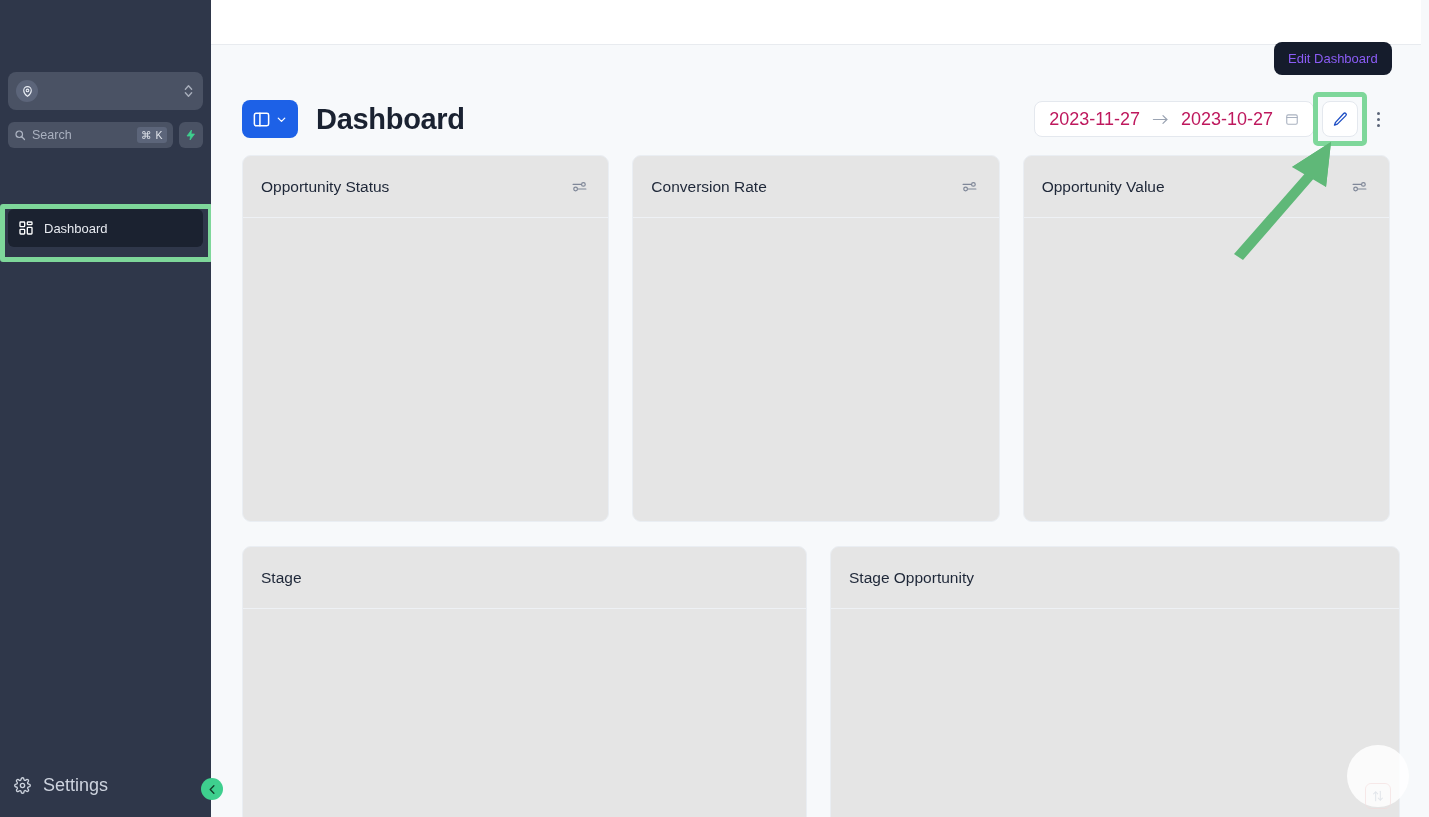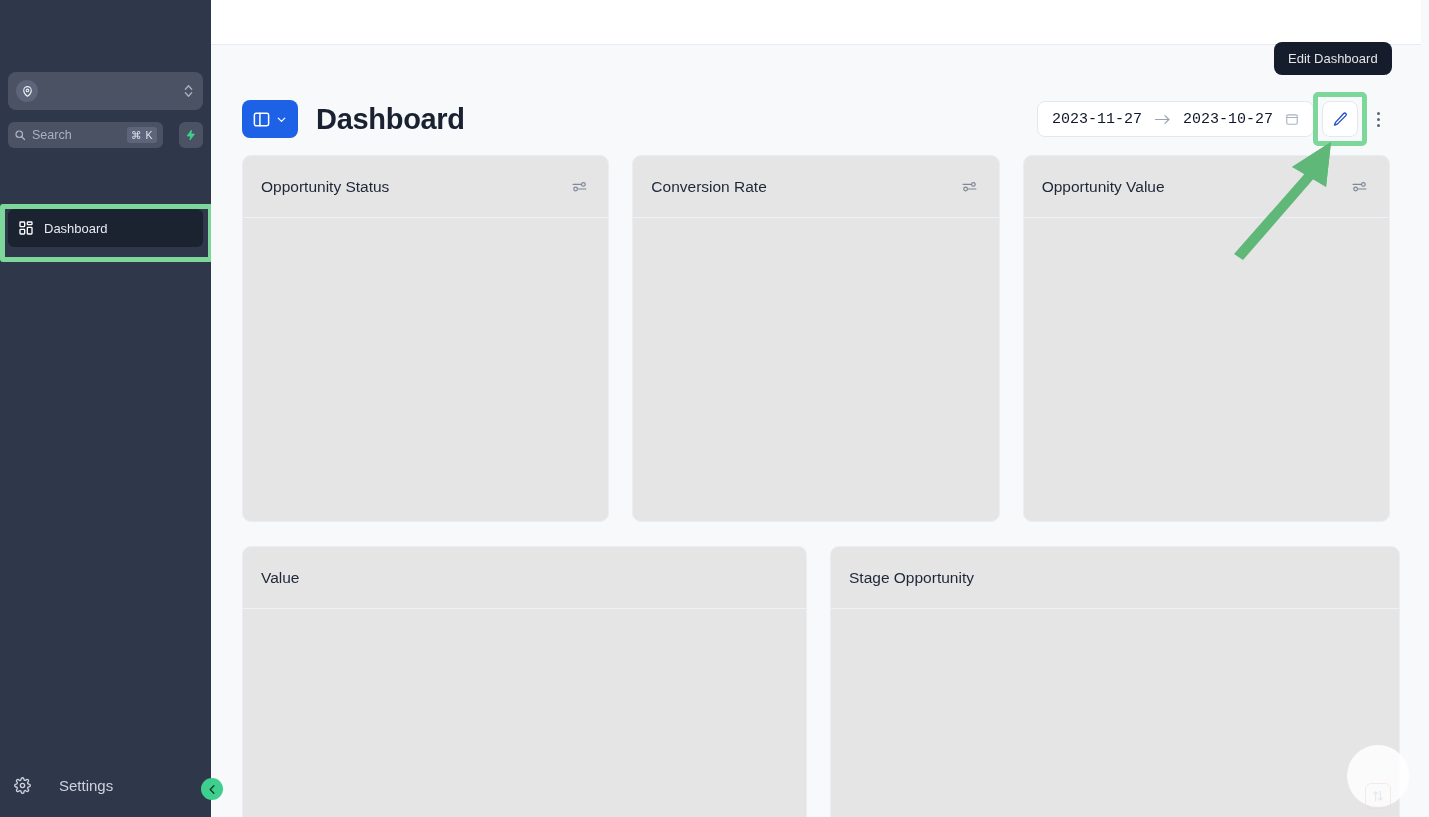--- a/index.html
+++ b/index.html
@@ -32,21 +32,21 @@
     background: #5c657a;
     display: flex; align-items: center; justify-content: center;
     flex: 0 0 auto;
   }
   .org-spacer { flex: 1 1 auto; }
   .chev-updown { width: 14px; height: 18px; display:flex; flex-direction:column;
                  align-items:center; justify-content:center; gap:2px; opacity:.75; }
 
   .search-row {
     margin: 12px 8px 0 8px;
-    display: flex; gap: 16px;
+    display: flex; gap: 6px;
   }
   .search-box {
     flex: 1 1 auto; height: 26px;
     background: #4a5264;
     border-radius: 6px;
     display: flex; align-items: center;
     padding: 0 6px; gap: 6px;
     cursor: text;
   }
   .search-placeholder {
@@ -82,23 +82,23 @@
     border-radius: 6px;
     display: flex; align-items: center; gap: 10px;
     padding: 0 10px;
     color: #e7eaf0; font-size: 13px;
     cursor: pointer;
   }
   .nav-item.active { background: #1b2230; }
 
   .sidebar-bottom { margin-top: auto; margin-bottom: 16px; position: relative; }
   .settings-item {
-    display: flex; align-items: center; gap: 28px;
+    display: flex; align-items: center; gap: 12px;
     padding: 0 14px; height: 32px;
-    color: #cdd3de; font-size: 15px; cursor: pointer;
+    color: #cdd3de; font-size: 18px; cursor: pointer;
   }
   .collapse-btn {
     position: absolute; right: -12px; bottom: 1px;
     width: 22px; height: 22px; border-radius: 50%;
     background: #3ecf8e;
     display: flex; align-items: center; justify-content: center;
     cursor: pointer; z-index: 5;
   }
 
   
@@ -139,21 +139,21 @@
   }
   .header-right {
     margin-left: auto; display: flex; align-items: center; gap: 8px;
   }
   .date-range {
     background: #fff; border: 1px solid #e4e8ee;
     border-radius: 8px; height: 36px;
     display: flex; align-items: center; gap: 12px;
     padding: 0 14px; cursor: pointer;
   }
-  .date-txt { font-size: 15px; color: #0f172a; font-family: Liberation Mono, monospace; }
+  .date-txt { font-size: 18px; color: #be185d; }
   .edit-wrap { position: relative; }
   .edit-highlight {
     position: absolute; left: -9px; top: -9px;
     width: 54px; height: 54px;
     border: 5px solid #7ed79a; border-radius: 5px;
     pointer-events: none;
   }
   .icon-btn {
     width: 36px; height: 36px;
     background: #fff; border: 1px solid #e4e8ee;
@@ -163,21 +163,21 @@
   }
   .dots-btn {
     width: 24px; height: 36px;
     display: flex; flex-direction: column; align-items: center;
     justify-content: center; gap: 3px; cursor: pointer;
   }
   .dot { width: 3px; height: 3px; border-radius: 50%; background: #5b6578; }
 
   .tooltip {
     position: absolute; left: 1274px; top: 42px;
-    background: #151c2c; color: #e5e5e5;
+    background: #151c2c; color: #8b5cf6;
     font-size: 13px; padding: 9px 14px;
     border-radius: 8px; white-space: nowrap;
     z-index: 30;
   }
 
   
   .grid-row-1 {
     display: flex; gap: 23px;
     padding: 0 31px;
   }
@@ -407,21 +407,21 @@
             </svg>
           </span>
         </div>
         <div class="card-body"></div>
       </section>
     </div>
 
     <div class="grid-row-2">
       <section class="card card-bot" style="flex:0 0 565px">
         <div class="card-head">
-          <span class="card-title">Value</span>
+          <span class="card-title">Stage</span>
         </div>
         <div class="card-body"></div>
       </section>
 
       <section class="card card-bot" style="flex:0 0 570px">
         <div class="card-head">
           <span class="card-title">Stage Opportunity</span>
         </div>
         <div class="card-body"></div>
       </section>

